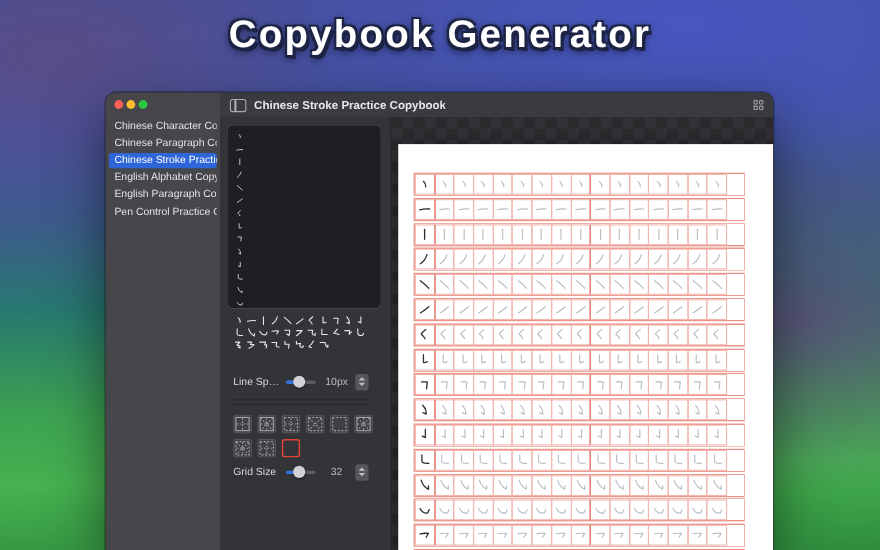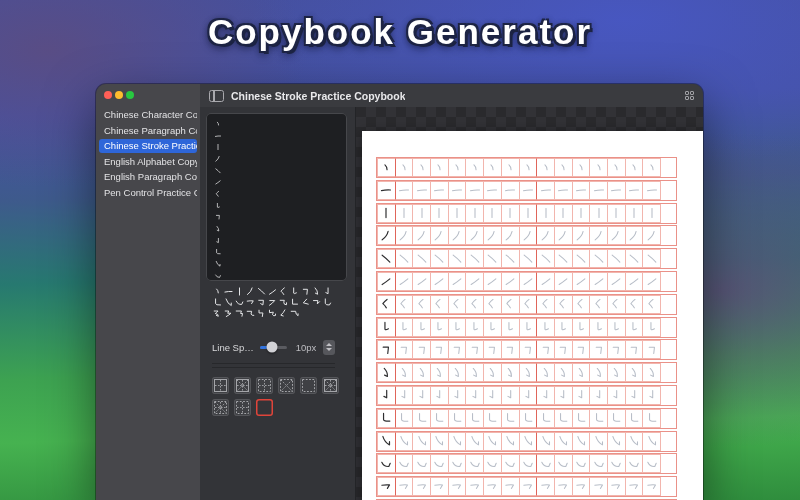--- a/index.html
+++ b/index.html
@@ -381,20 +381,34 @@
           </div>
           <div class="gs-btn">
             <svg viewBox="0 0 17 17" width="17" height="17">
               <rect x="2.5" y="2.5" width="12" height="12" fill="none" stroke="#a4a5a9" stroke-width="1" stroke-dasharray="1.8 1.5"></rect>
               <line x1="8.5" y1="3" x2="8.5" y2="14" stroke="#9b9ca0" stroke-width="1" stroke-dasharray="1.6 1.4"></line>
               <line x1="3" y1="8.5" x2="14" y2="8.5" stroke="#9b9ca0" stroke-width="1" stroke-dasharray="1.6 1.4"></line>
             </svg>
           </div>
           <div class="gs-btn selected"></div>
         </div>
+      <div>
+          <div class="slider-row">
+            <span class="lbl">Grid Size</span>
+            <div class="track">
+              <div class="fill" style="width: 45%;"></div>
+              <div class="thumb" style="left: 45%;"></div>
+            </div>
+            <span class="val">32</span>
+            <span class="stepper">
+              <i class="up"></i>
+              <i class="down"></i>
+            </span>
+          </div>
+        </div>
 
     </div>
   </div>
 
   <div class="main">
     <div class="page">
         <div class="stroke-row">
           <div class="cell">
             <svg viewBox="0 0 40 40" width="14" height="14">
               <path d="M17 11 Q23 16 23 25" fill="none" stroke="#2e2e30" stroke-width="3.4" stroke-linecap="round" stroke-linejoin="round"></path>

